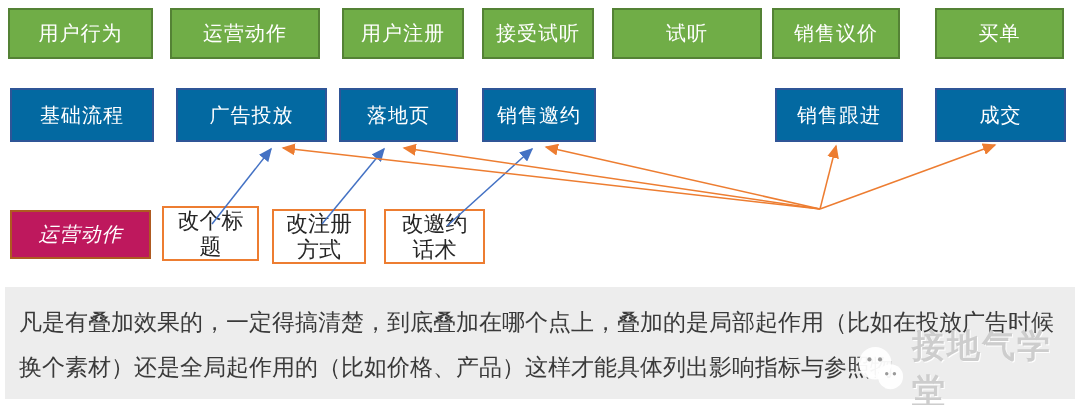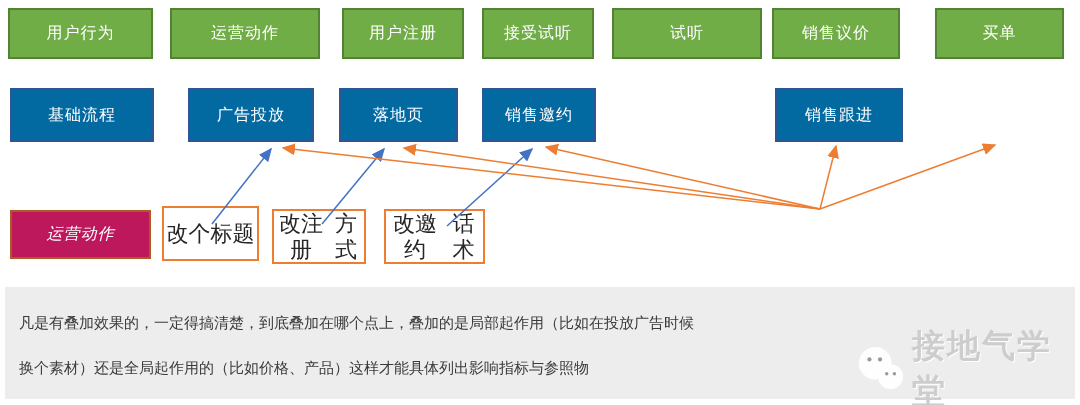--- a/index.html
+++ b/index.html
@@ -1,30 +1,30 @@
 <!DOCTYPE html>
 <html><head>
 <meta charset="utf-8">
 <style>
   html,body{margin:0;padding:0;background:#fff;}
   body{font-family:"Liberation Sans","DejaVu Sans",sans-serif;}
   #canvas{position:relative;width:1080px;height:405px;background:#fff;overflow:hidden;}
 
   .box{position:absolute;box-sizing:border-box;display:flex;align-items:center;justify-content:center;
-       text-align:center;font-size:16px;letter-spacing:1px;}
+       text-align:center;font-size:20px;letter-spacing:1px;}
   .g{top:8px;height:51px;background:#70AD47;border:2px solid #548235;color:#fff;}
   .b{top:88px;height:54px;background:#0369a1;border:2px solid #2F5597;color:#fff;}
   .o{background:#be185d;border:2px solid #AE5A21;color:#fff;font-style:italic;}
   .w{background:#fff;border:2px solid #ED7D31;color:#262626;font-size:22px;line-height:26px;
-     flex-direction:row;letter-spacing:0;}
+     flex-direction:column;letter-spacing:0;}
   .promo{background:#fff;border:2px solid #ED7D31;color:#262626;font-size:23px;justify-content:flex-start;
          padding-left:3px;letter-spacing:0;white-space:nowrap;}
 
   #note{position:absolute;left:5px;top:287px;width:1070px;height:112px;background:#EDEDED;
-        box-sizing:border-box;padding:13px 0 16px 14px;color:#3A3A3A;font-size:15px;line-height:45px;}
+        box-sizing:border-box;padding:13px 0 16px 14px;color:#3A3A3A;font-size:23px;line-height:45px;}
   #note div{white-space:nowrap;}
 
   #arrows{position:absolute;left:0;top:0;pointer-events:none;}
 
   #watermark{position:absolute;left:856px;top:324px;display:flex;align-items:center;}
   #wm-text{color:#CDCDCD;font-size:33px;letter-spacing:2px;text-shadow:1px 1px 0 #ffffff;
            margin-left:6px;font-weight:bold;}
 </style>
 </head>
 <body>
@@ -33,24 +33,25 @@
 
   <div class="box g" style="left:8px;width:145px">用户行为</div>
   <div class="box g" style="left:170px;width:150px">运营动作</div>
   <div class="box g" style="left:342px;width:122px">用户注册</div>
   <div class="box g" style="left:482px;width:112px">接受试听</div>
   <div class="box g" style="left:612px;width:150px">试听</div>
   <div class="box g" style="left:772px;width:128px">销售议价</div>
   <div class="box g" style="left:935px;width:129px">买单</div>
 
   <div class="box b" style="left:10px;width:144px">基础流程</div>
-  <div class="box b" style="left:188px;width:126px">广告投放</div>
+  <div class="box b" style="left:176px;width:151px">广告投放</div>
   <div class="box b" style="left:339px;width:119px">落地页</div>
   <div class="box b" style="left:775px;width:128px">销售跟进</div>
   <div class="box b" style="left:482px;width:114px">销售邀约</div>
+  <div class="box b" style="left:935px;width:131px">成交</div>
 
   <div class="box o" style="left:10px;top:210px;width:141px;height:49px">运营动作</div>
 
   <div class="box w" style="left:162px;top:206px;width:97px;height:55px">
     <div>改个标</div>
     <div>题</div>
   </div>
   <div class="box w" style="left:272px;top:209px;width:94px;height:55px">
     <div>改注册</div>
     <div>方式</div>

